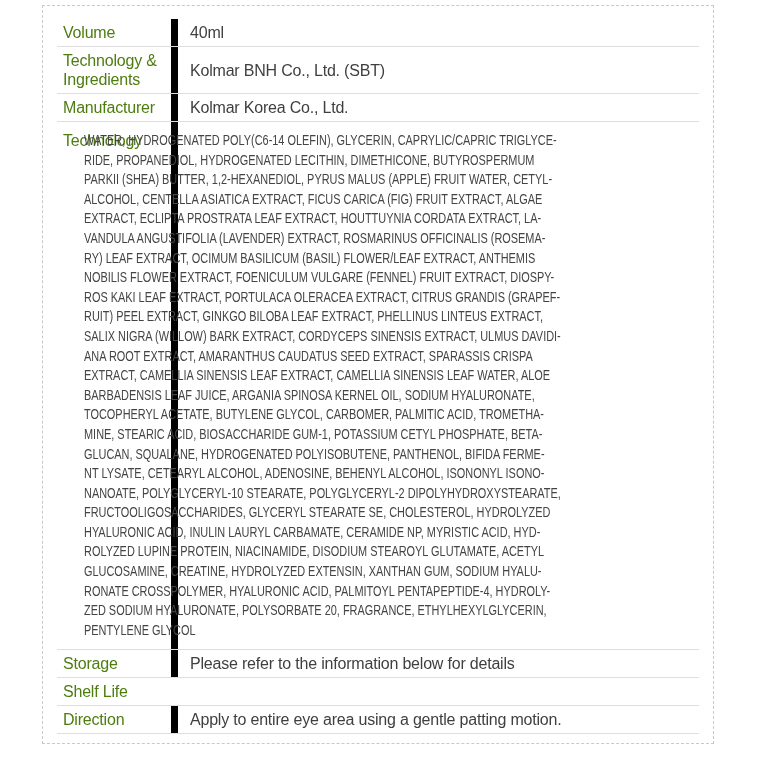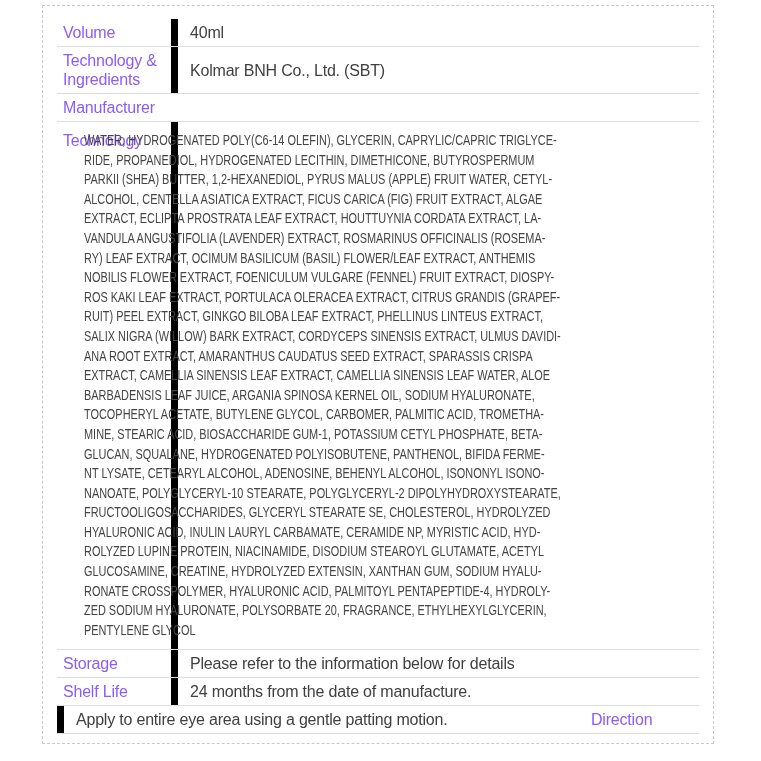--- a/index.html
+++ b/index.html
@@ -28,21 +28,21 @@
   .cell {
     box-sizing: border-box;
     font-size: 16px;
     line-height: 19px;
     letter-spacing: -0.2px;
   }
   .cell.label {
     flex: 0 0 114px;
     width: 114px;
     padding: 4px 4px 4px 6px;
-    color: #8b5cf6;
+    color: #4d7c0f;
     display: flex;
     align-items: center;
   }
   .cell.value {
     flex: 1 1 auto;
     min-width: 0;
     border-left: 7px solid #000000;
     padding: 4px 4px 4px 12px;
     color: #3f3f3f;
     display: flex;
@@ -79,20 +79,21 @@
       <div class="cell value">40ml</div>
     </div>
 
     <div class="row">
       <div class="cell label">Technology &amp; Ingredients</div>
       <div class="cell value">Kolmar BNH Co., Ltd. (SBT)</div>
     </div>
 
     <div class="row">
       <div class="cell label">Manufacturer</div>
+      <div class="cell value">Kolmar Korea Co., Ltd.</div>
     </div>
 
     <div class="row ingredients-row">
       <div class="cell label">Technology</div>
       <div class="cell value">
         <div class="multiline">WATER, HYDROGENATED POLY(C6-14 OLEFIN), GLYCERIN, CAPRYLIC/CAPRIC TRIGLYCE-
 RIDE, PROPANEDIOL, HYDROGENATED LECITHIN, DIMETHICONE, BUTYROSPERMUM
 PARKII (SHEA) BUTTER, 1,2-HEXANEDIOL, PYRUS MALUS (APPLE) FRUIT WATER, CETYL-
 ALCOHOL, CENTELLA ASIATICA EXTRACT, FICUS CARICA (FIG) FRUIT EXTRACT, ALGAE
 EXTRACT, ECLIPTA PROSTRATA LEAF EXTRACT, HOUTTUYNIA CORDATA EXTRACT, LA-
@@ -120,22 +121,21 @@
       </div>
     </div>
 
     <div class="row">
       <div class="cell label">Storage</div>
       <div class="cell value">Please refer to the information below for details</div>
     </div>
 
     <div class="row">
       <div class="cell label">Shelf Life</div>
-      <div class="cell value">24 months from the date of manufacture.</div>
     </div>
 
     <div class="row">
+      <div class="cell label">Direction</div>
       <div class="cell value">Apply to entire eye area using a gentle patting motion.</div>
-      <div class="cell label">Direction</div>
     </div>
 
   </div>
 </div>
 
 </body></html>

